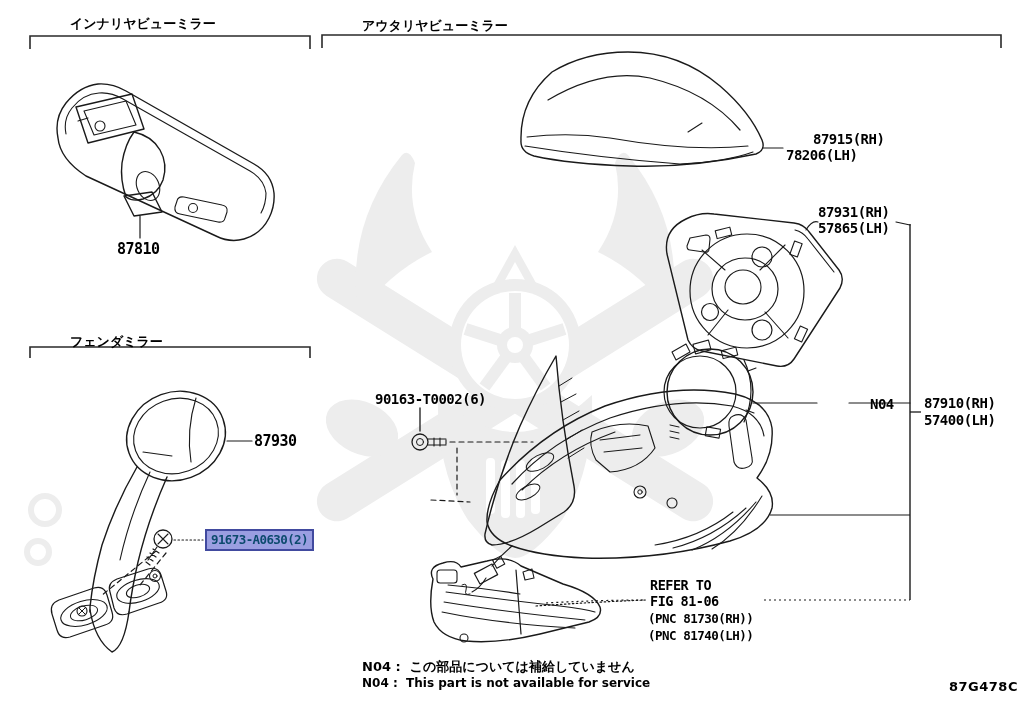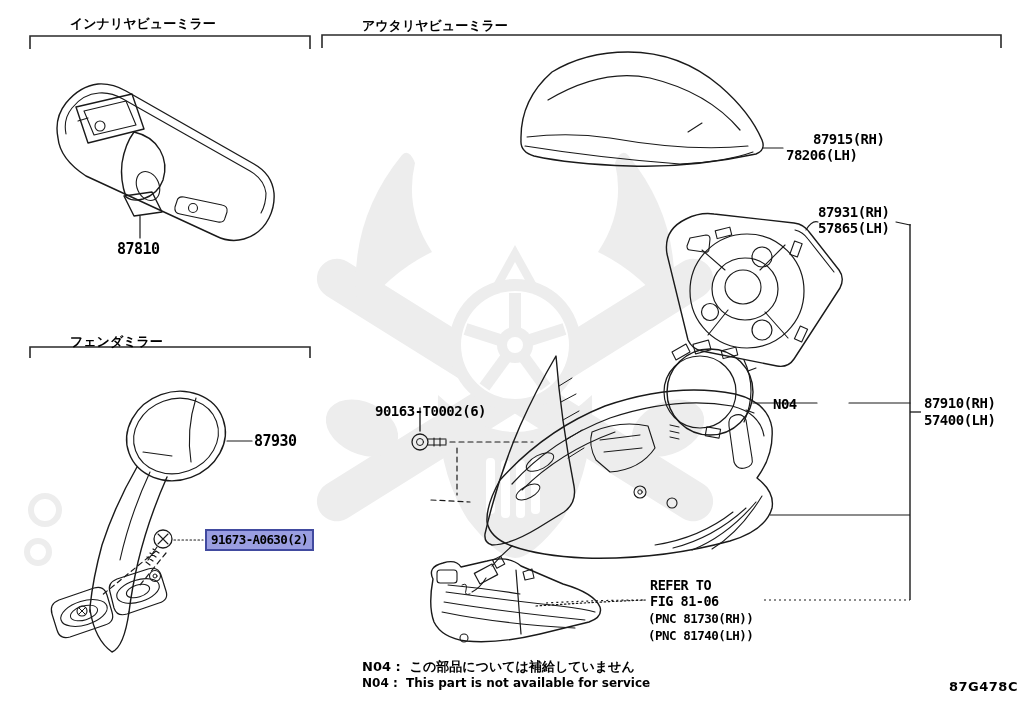--- a/index.html
+++ b/index.html
@@ -6,21 +6,21 @@
   .stage{position:relative;width:1024px;height:707px;background:#ffffff;overflow:hidden;
          font-family:"DejaVu Sans",sans-serif;color:#000;}
   .stage svg{position:absolute;left:0;top:0;}
   .lbl{position:absolute;white-space:pre;line-height:1.05;}
   .sec{position:absolute;font:bold 13px "DejaVu Sans",sans-serif;letter-spacing:0px;white-space:pre;margin-left:39px;}
   .pn{font:bold 14px "DejaVu Sans Mono",monospace;letter-spacing:-0.5px;}
   .pn-lg{font:bold 15px "DejaVu Sans Mono",monospace;letter-spacing:-0.5px;}
   .refer1{font:bold 13.5px "DejaVu Sans Mono",monospace;letter-spacing:-0.5px;}
   .refer2{font:bold 12.5px "DejaVu Sans Mono",monospace;letter-spacing:-0.5px;}
   .chip{position:absolute;font:bold 12.5px "DejaVu Sans Mono",monospace;letter-spacing:-0.6px;
-        background:#9a9ee1;border:2px solid #414a9f;padding:1px 4px 2px 4px;color:#000000;cursor:pointer;}
+        background:#9a9ee1;border:2px solid #414a9f;padding:1px 4px 2px 4px;color:#0c4a6e;cursor:pointer;}
   .note-jp{position:absolute;font:bold 13px "DejaVu Sans",sans-serif;white-space:pre;}
   .note-en{position:absolute;font:bold 12px "DejaVu Sans",sans-serif;white-space:pre;}
   .doccode{position:absolute;font:bold 13px "DejaVu Sans",sans-serif;letter-spacing:0.5px;}
 </style>
 </head>
 <body>
 
 <div class="stage">
 
   <svg width="1024" height="707" viewBox="0 0 1024 707">
@@ -204,29 +204,29 @@
     </g>
   </svg>
 
   <div class="sec" style="left:31px;top:15px">インナリヤビューミラー</div>
   <div class="sec" style="left:323px;top:17px">アウタリヤビューミラー</div>
   <div class="sec" style="left:31px;top:333px">フェンダミラー</div>
 
   <div class="lbl pn-lg" style="left:117px;top:240px">87810</div>
   <div class="lbl pn-lg" style="left:254px;top:432px">87930</div>
   <div class="chip" style="left:205px;top:529px">91673-A0630(2)</div>
-  <div class="lbl pn" style="left:375px;top:403px">90163-T0002(6)</div>
+  <div class="lbl pn" style="left:375px;top:391px">90163-T0002(6)</div>
 
   <div class="lbl pn" style="left:813px;top:131px">87915(RH)</div>
   <div class="lbl pn" style="left:786px;top:147px">78206(LH)</div>
 
   <div class="lbl pn" style="left:818px;top:204px">87931(RH)</div>
   <div class="lbl pn" style="left:818px;top:220px">57865(LH)</div>
 
-  <div class="lbl pn" style="left:773px;top:396px">N04</div>
+  <div class="lbl pn" style="left:870px;top:396px">N04</div>
 
   <div class="lbl pn" style="left:924px;top:395px">87910(RH)</div>
   <div class="lbl pn" style="left:924px;top:412px">57400(LH)</div>
 
   <div class="lbl refer1" style="left:650px;top:577px">REFER TO</div>
   <div class="lbl refer1" style="left:650px;top:593px">FIG 81-06</div>
   <div class="lbl refer2" style="left:648px;top:611px">(PNC 81730(RH))</div>
   <div class="lbl refer2" style="left:648px;top:628px">(PNC 81740(LH))</div>
 
   <div class="note-jp" style="left:362px;top:658px">N04 :  この部品については補給していません</div>

